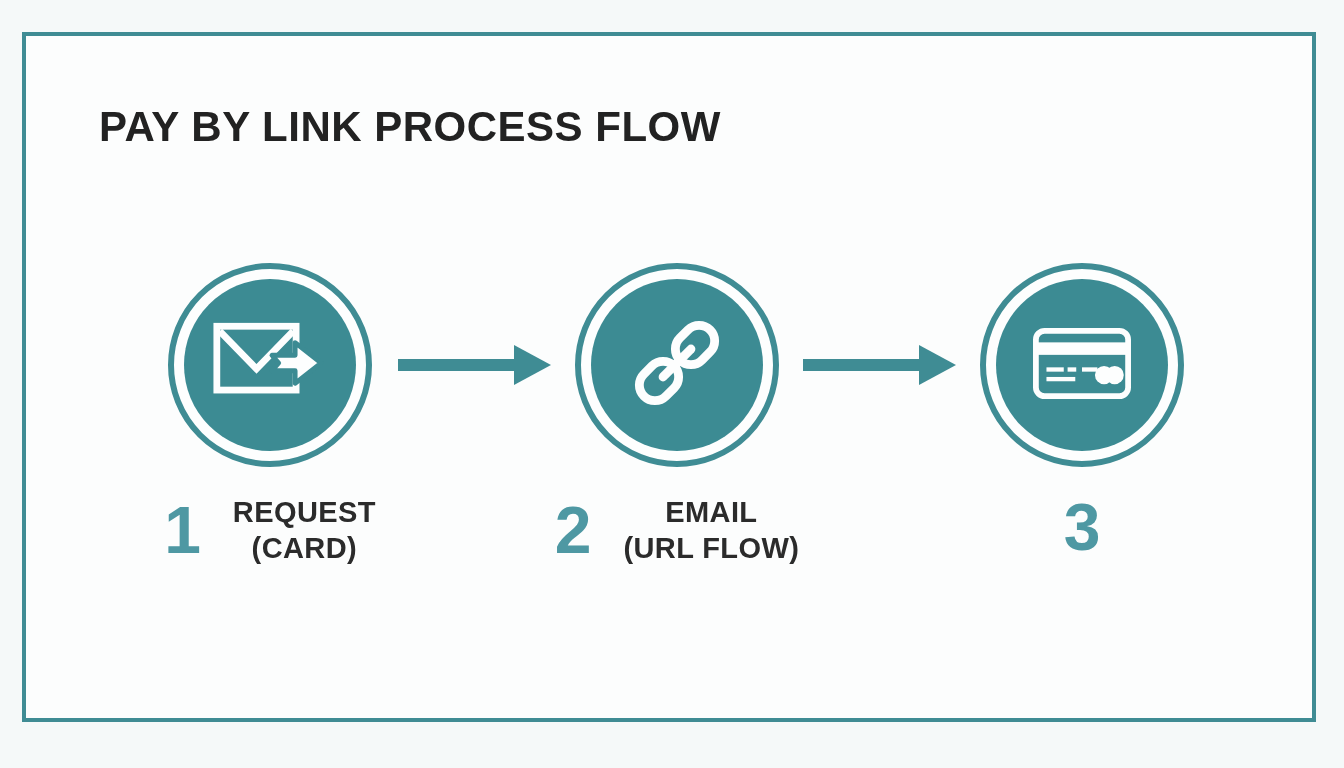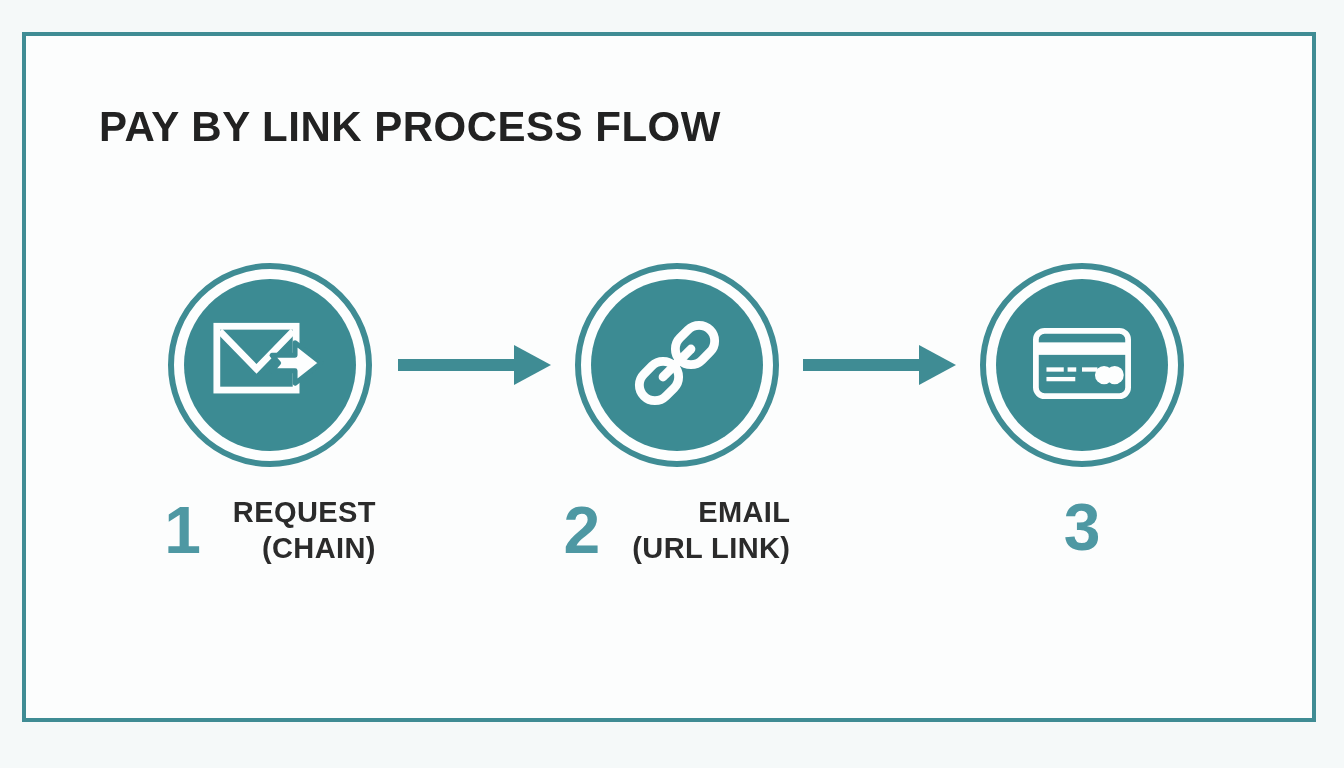--- a/index.html
+++ b/index.html
@@ -76,21 +76,21 @@
     font-size: 66px;
     font-weight: 700;
     line-height: 1;
     color: #4e98a3;
   }
   .step-text {
     font-size: 29px;
     font-weight: 700;
     line-height: 1.25;
     letter-spacing: 0.4px;
-    text-align: right;
+    text-align: center;
     color: #2b2b2b;
   }
 </style>
 </head>
 <body>
 
 <div class="canvas">
   <div class="frame"></div>
 
   <h1 class="title">PAY BY LINK PROCESS FLOW</h1>
@@ -149,28 +149,28 @@
           <circle cx="86" cy="50" r="9.5" fill="#fdfefe"></circle>
         </svg>
       </span>
     </div>
   </div>
 
   <div class="step-label label-1">
     <span class="step-number">1</span>
     <span class="step-text">
       <span>REQUEST</span><br>
-      <span>(CHAIN)</span>
+      <span>(CARD)</span>
     </span>
   </div>
 
   <div class="step-label label-2">
     <span class="step-number">2</span>
     <span class="step-text">
       <span>EMAIL</span><br>
-      <span>(URL LINK)</span>
+      <span>(URL FLOW)</span>
     </span>
   </div>
 
   <div class="step-label label-3">
     <span class="step-number">3</span>
   </div>
 </div>
 
 </body></html>

